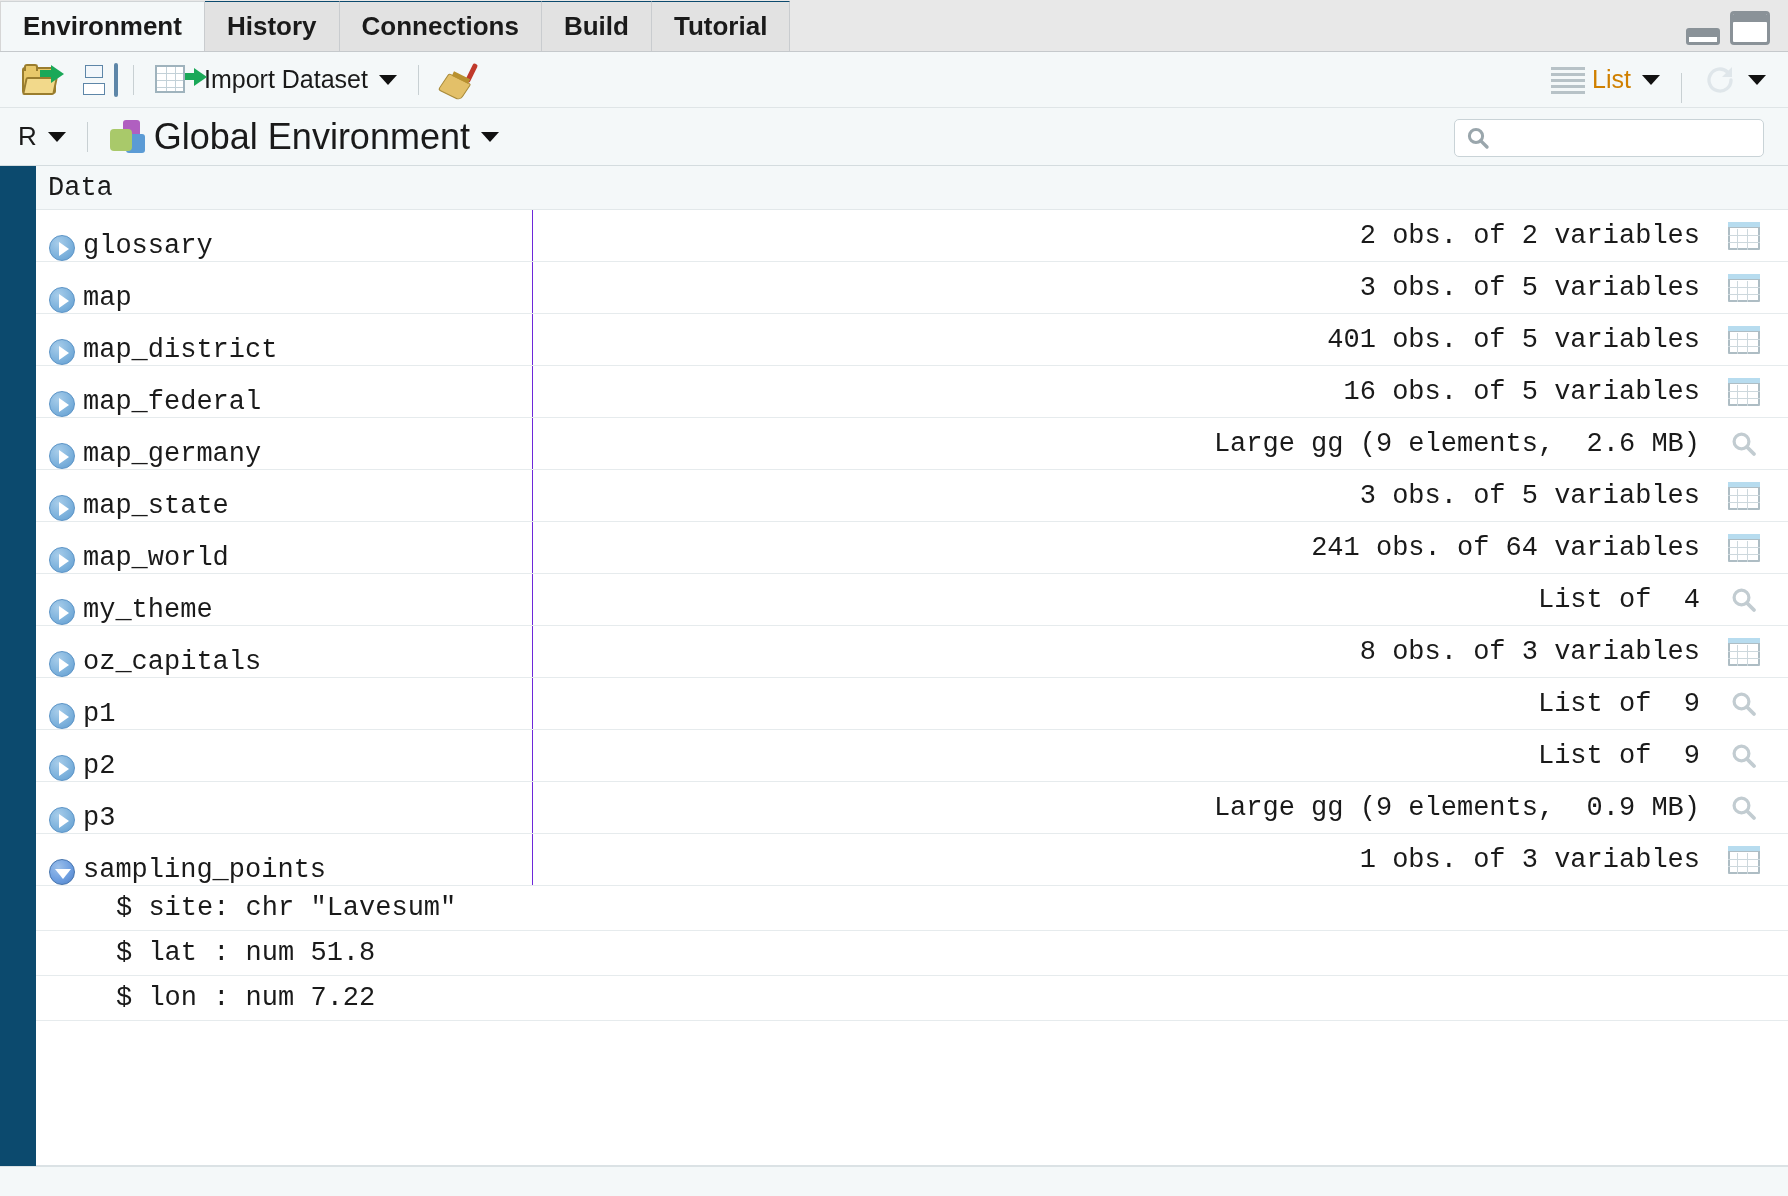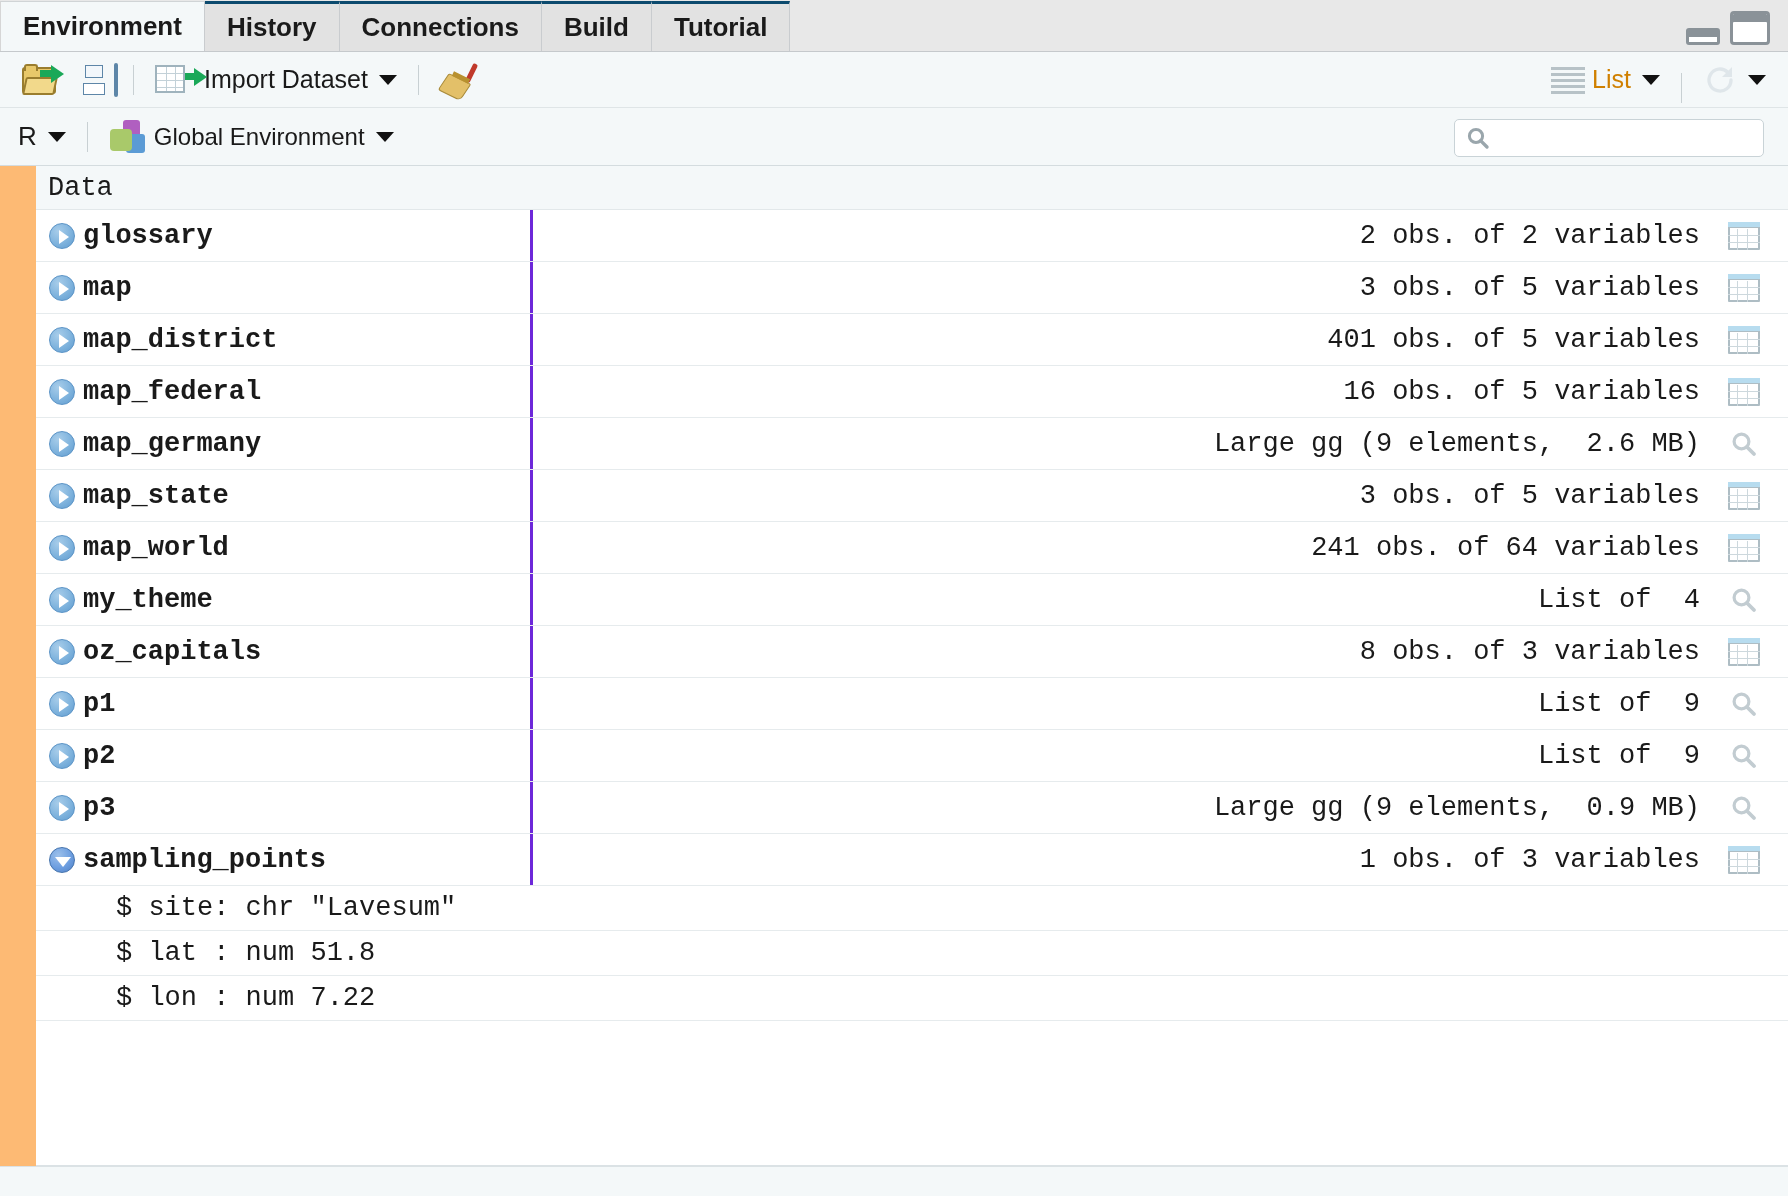--- a/index.html
+++ b/index.html
@@ -5,21 +5,21 @@
   * { box-sizing: border-box; margin: 0; padding: 0; }
   html, body {
     width: 1788px; height: 1196px;
     background: #ffffff;
     font-family: "Liberation Sans", sans-serif;
     overflow: hidden;
   }
   #app {
     position: relative;
     width: 1788px; height: 1196px;
-    background: #fdba74;
+    background: #0c4a6e;
     display: flex; flex-direction: column;
   }
 
   
   .tabbar {
     position: relative;
     height: 52px;
     background: #e8e8e8;
     display: flex;
     align-items: flex-end;
@@ -28,21 +28,21 @@
   }
   .tab {
     height: 50px;
     padding: 0 22px;
     display: flex; align-items: center;
     font-size: 26px;
     font-weight: bold;
     color: #1a1a1a;
     background: #e2e2e2;
     border-right: 1px solid #c9cccf;
-    border-top: 3px solid #0c4a6e;
+    border-top: 1px solid #0c4a6e;
     cursor: default;
     white-space: nowrap;
   }
   .tab:first-child { border-left: 1px solid #d6d6d6; }
   .tab.active {
     background: #f4f8f9;
     border-top: 1px solid #d0d4d6;
   }
   .win-ctl {
     position: absolute;
@@ -234,21 +234,21 @@
     width: 17px; height: 17px; background: #b05fc0; border-radius: 3px;
   }
   .ic-cubes .c2 {
     position: absolute; left: 17px; top: 14px;
     width: 19px; height: 19px; background: #5b9bd5; border-radius: 3px;
   }
   .ic-cubes .c3 {
     position: absolute; left: 1px; top: 9px;
     width: 22px; height: 22px; background: #a9c96a; border-radius: 4px;
   }
-  .env-name { font-size: 24px; color: #1a1a1a; }
+  .env-name { font-size: 36px; color: #1a1a1a; }
   .searchbox {
     position: absolute;
     left: 1454px; top: 11px;
     width: 310px; height: 38px;
     background: #ffffff;
     border: 1px solid #c9d3d7;
     border-radius: 5px;
     display: flex; align-items: center;
     padding-left: 10px;
   }
@@ -282,26 +282,25 @@
   }
   .row {
     height: 52px;
     display: flex; align-items: center;
     border-bottom: 1px solid #e6ebed;
     background: #ffffff;
     position: relative;
   }
   .cell-name {
     width: 497px;
-    display: flex; align-items: center;
+    display: flex; align-items: flex-end;
     gap: 8px;
     padding-left: 13px;
-    border-right: 3px solid #6d28d9;
+    border-right: 1px solid #6d28d9;
     height: 100%;
-    font-weight: bold;
   }
   .name-txt {
     font-family: "Liberation Mono", monospace;
     font-size: 27px;
     color: #1a1a1a;
     white-space: pre;
   }
   .cell-val {
     flex: 1 1 auto;
     padding-left: 15px;

